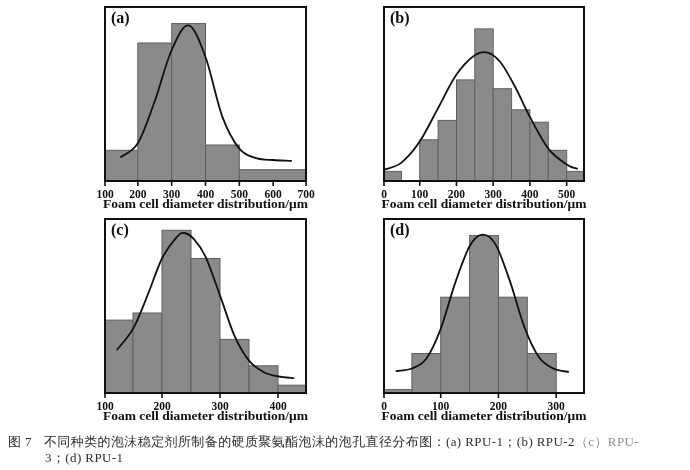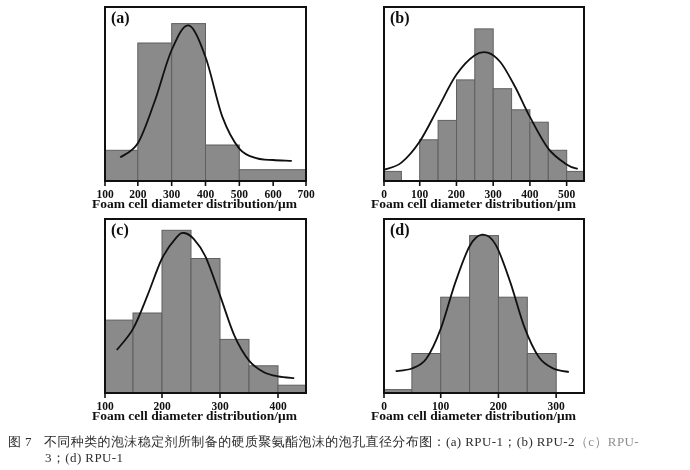--- a/index.html
+++ b/index.html
@@ -7,21 +7,21 @@
     position:relative;width:690px;height:470px;background:#ffffff;overflow:hidden;
     font-family:"Liberation Serif","DejaVu Serif",serif;
   }
   .panel{position:absolute;}
   .panel svg{position:absolute;left:0;top:0;overflow:visible;display:block;}
   .panel-letter{
     position:absolute;left:7px;top:3px;font-weight:bold;font-size:16px;color:#101010;
     font-family:"Liberation Serif","DejaVu Serif",serif;
   }
   .axis-title{
-    position:absolute;left:-12px;right:-12px;top:190px;
+    position:absolute;left:-12px;right:-12px;top:190px;text-align:center;
     font-weight:bold;font-size:13.5px;color:#101010;white-space:nowrap;
   }
   svg text.tick-label{
     font-family:"Liberation Serif","DejaVu Serif",serif;
     font-weight:bold;font-size:11.5px;fill:#101010;
   }
   
   #panel-0{left:104px;top:6px;width:203px;height:212px;}
   #panel-1{left:383px;top:6px;width:202px;height:212px;}
   #panel-2{left:104px;top:218px;width:203px;height:212px;}

